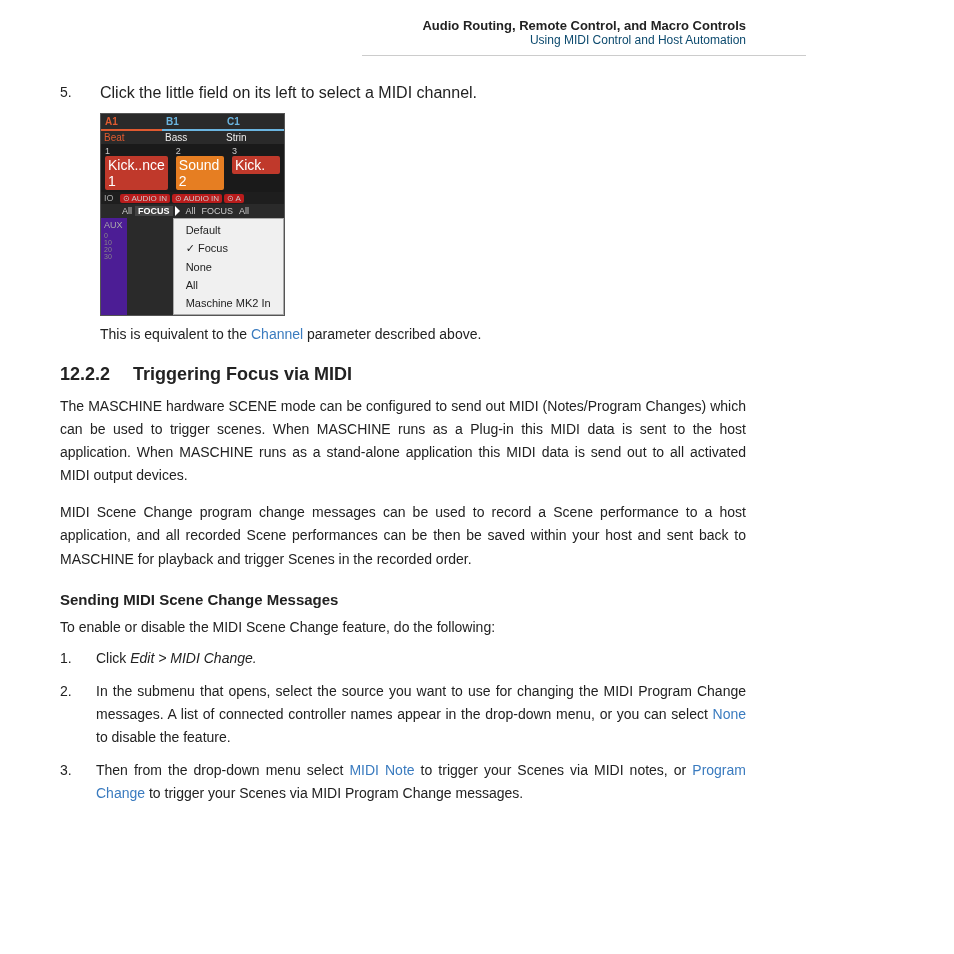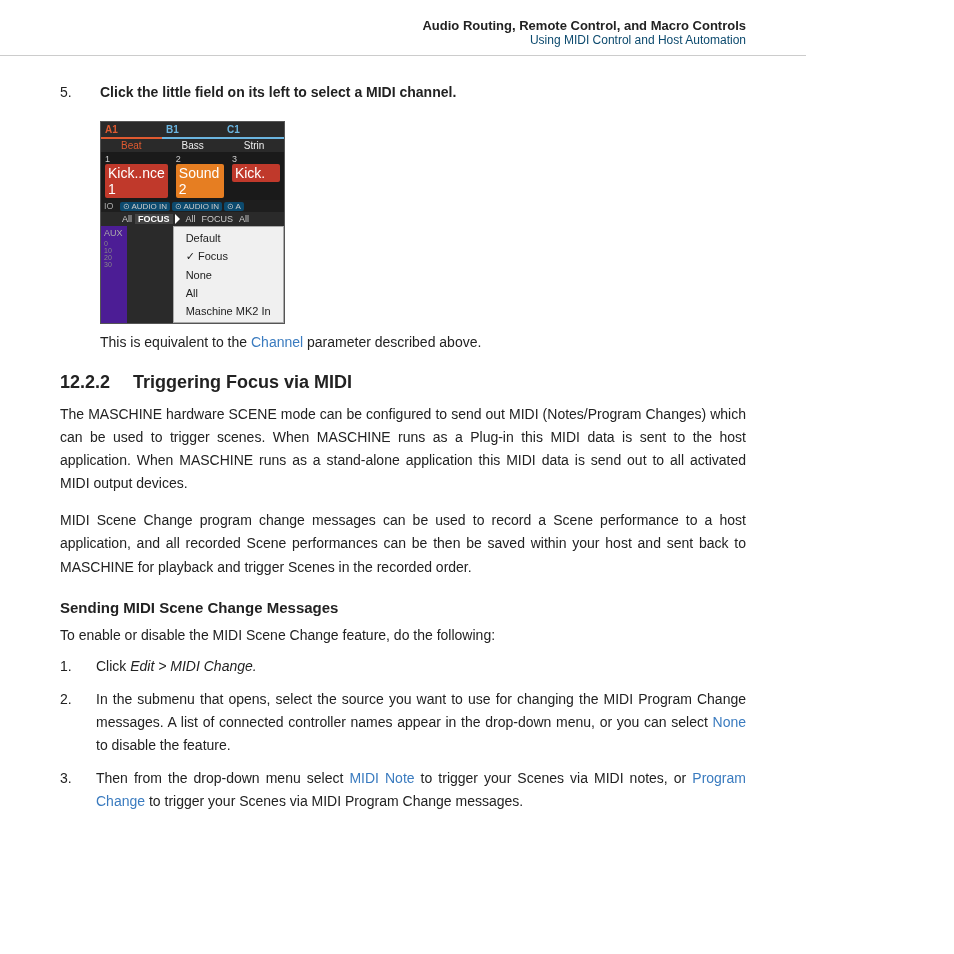--- a/index.html
+++ b/index.html
@@ -12,20 +12,21 @@
       min-height: 954px;
       position: relative;
     }
 
     .page-container {
       width: 806px;
       min-height: 954px;
       padding: 0;
       display: flex;
       flex-direction: column;
+      align-items: flex-end;
     }
 
     
     .page-header {
       text-align: right;
       padding: 18px 60px 8px 60px;
       border-bottom: 1px solid #ccc;
     }
     .page-header .title-line {
       font-weight: bold;
@@ -51,23 +52,22 @@
     }
     .step-num {
       font-size: 14px;
       min-width: 22px;
       padding-top: 0px;
     }
     .step-content {
       flex: 1;
     }
     .step-text {
-      font-size: 14px;
-      margin-bottom: 21px;
-      font-weight: bold;
+      font-size: 16px;
+      margin-bottom: 11px;
     }
 
     
     .screenshot {
       width: 185px;
       background: #2a2a2a;
       border: 1px solid #555;
       font-size: 10px;
       color: #eee;
       margin-bottom: 10px;
@@ -86,21 +86,21 @@
     .ss-col.a1 { color: #e05a30; border-bottom: 2px solid #e05a30; }
     .ss-col.b1 { color: #6bb5e0; border-bottom: 2px solid #6bb5e0; }
     .ss-col.c1 { color: #6bb5e0; border-bottom: 2px solid #6bb5e0; }
 
     .ss-names {
       display: flex;
       background: #2a2a2a;
     }
     .ss-name {
       flex: 1;
-      padding: 1px 20px;
+      padding: 1px 3px;
       font-size: 10px;
     }
     .ss-name.beat { color: #e05a30; }
     .ss-name.bass { color: #eee; }
     .ss-name.strings { color: #eee; }
 
     .ss-sounds {
       display: flex;
       background: #1a1a1a;
     }
@@ -127,21 +127,21 @@
       padding: 1px 0;
     }
     .ss-io-label {
       font-size: 9px;
       color: #aaa;
       padding: 0 3px;
       min-width: 18px;
     }
     .ss-io-btn {
       font-size: 8px;
-      background: #0c4a6e;
+      background: #b91c1c;
       color: #ccc;
       border: none;
       padding: 0 3px;
       margin: 0 1px;
       border-radius: 2px;
     }
     .ss-tab {
       font-size: 9px;
       color: #ccc;
       padding: 0 3px;

